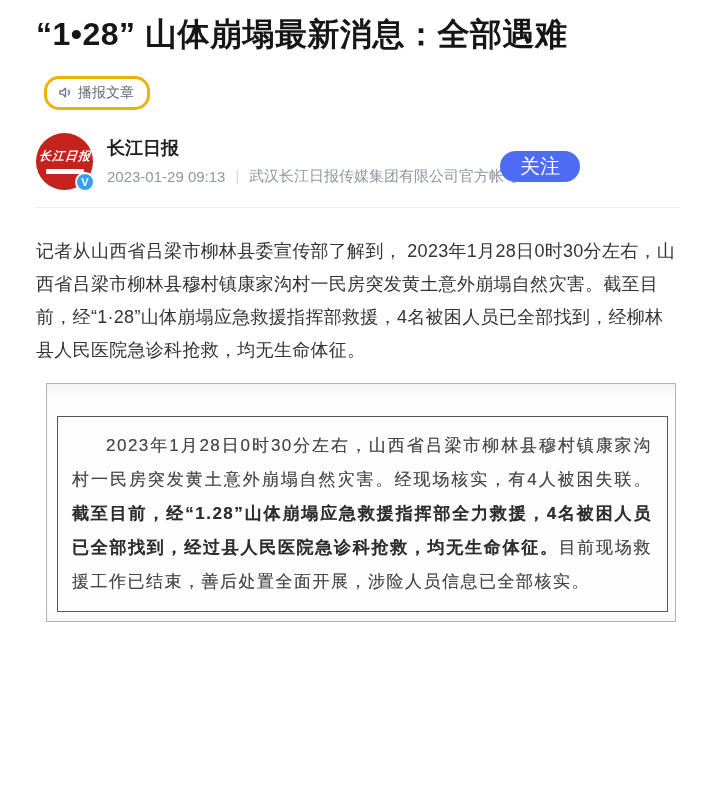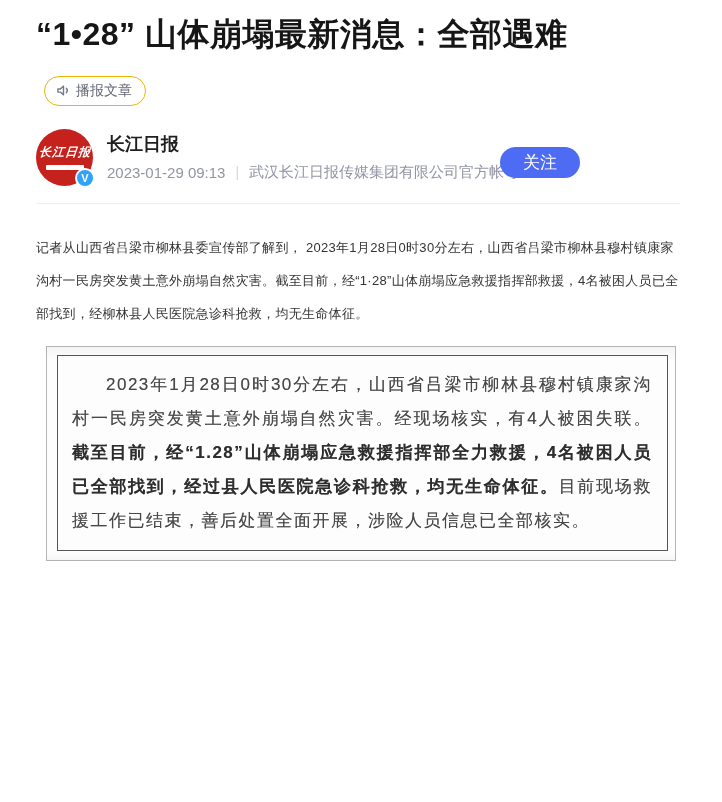--- a/index.html
+++ b/index.html
@@ -17,21 +17,21 @@
   .title {
     font-size: 32px; line-height: 1.4; font-weight: 700;
     color: #161616; letter-spacing: 0.5px;
   }
 
   
   .broadcast {
     display: inline-flex; align-items: center; gap: 5px;
     margin-top: 19px; margin-left: 8px;
     padding: 5px 13px 5px 11px;
-    border: 1px solid #eab308; border-radius: 15px;
+    border: 3px solid #eab308; border-radius: 15px;
     background: #fff; color: #626675; font-size: 14px;
     cursor: pointer;
   }
   .broadcast svg { display: block; }
 
   
   .publisher { display: flex; align-items: flex-start; margin-top: 23px; position: relative; }
   .avatar-wrap { position: relative; width: 57px; height: 57px; flex: 0 0 auto; }
   .avatar {
     width: 57px; height: 57px; border-radius: 50%;
@@ -52,46 +52,47 @@
     color: #fff; font-size: 11px; font-weight: 700;
     display: flex; align-items: center; justify-content: center;
   }
   .pub-info { margin-left: 14px; padding-top: 3px; }
   .pub-name { font-size: 18px; font-weight: 700; color: #1f1f1f; }
   .pub-meta { display: flex; align-items: center; margin-top: 7px; font-size: 15px; color: #9195a3; }
   .pub-meta .sep { color: #d8d8d8; margin: 0 10px; font-size: 14px; }
   .follow-btn {
     position: absolute; left: 464px; top: 18px;
     width: 80px; height: 31px; border: none; border-radius: 16px;
-    background: #4d6bf3; color: #ffffff; font-size: 17px;
+    background: #4d6bf3; color: #ffffff; font-size: 20px;
     display: flex; align-items: center; justify-content: center;
     cursor: pointer; font-family: inherit;
   }
 
   .divider { border: none; border-top: 1px solid #ededed; margin-top: 17px; }
 
   
   .para {
     margin-top: 27px;
-    font-size: 13px; line-height: 33px; color: #333;
+    font-size: 18px; line-height: 33px; color: #333;
     letter-spacing: 0.3px;
   }
 
   
   .notice-outer {
     margin-top: 16px; margin-left: 10px;
     width: 630px;
     border: 1px solid #b3b3b3;
     padding: 8px 7px 9px 10px;
     background: linear-gradient(180deg, #f4f4f4 0%, #fdfdfd 6%, #fdfdfd 96%, #f6f6f6 100%);
   }
   .notice-inner {
     border: 1px solid #555;
     padding: 12px 15px 12px 14px;
     background: transparent;
+    margin-top: 24px;
   }
   .notice-inner p {
     font-size: 17px; line-height: 34px;
     letter-spacing: 1.5px; color: #474747;
     text-indent: 2em; text-align: justify;
     text-shadow: 0 0 0.6px rgba(70,70,70,0.55);
   }
   .notice-inner p + p { margin-top: 10px; }
   .notice-inner .b { font-weight: 700; color: #2d2d2d; }
 </style>

